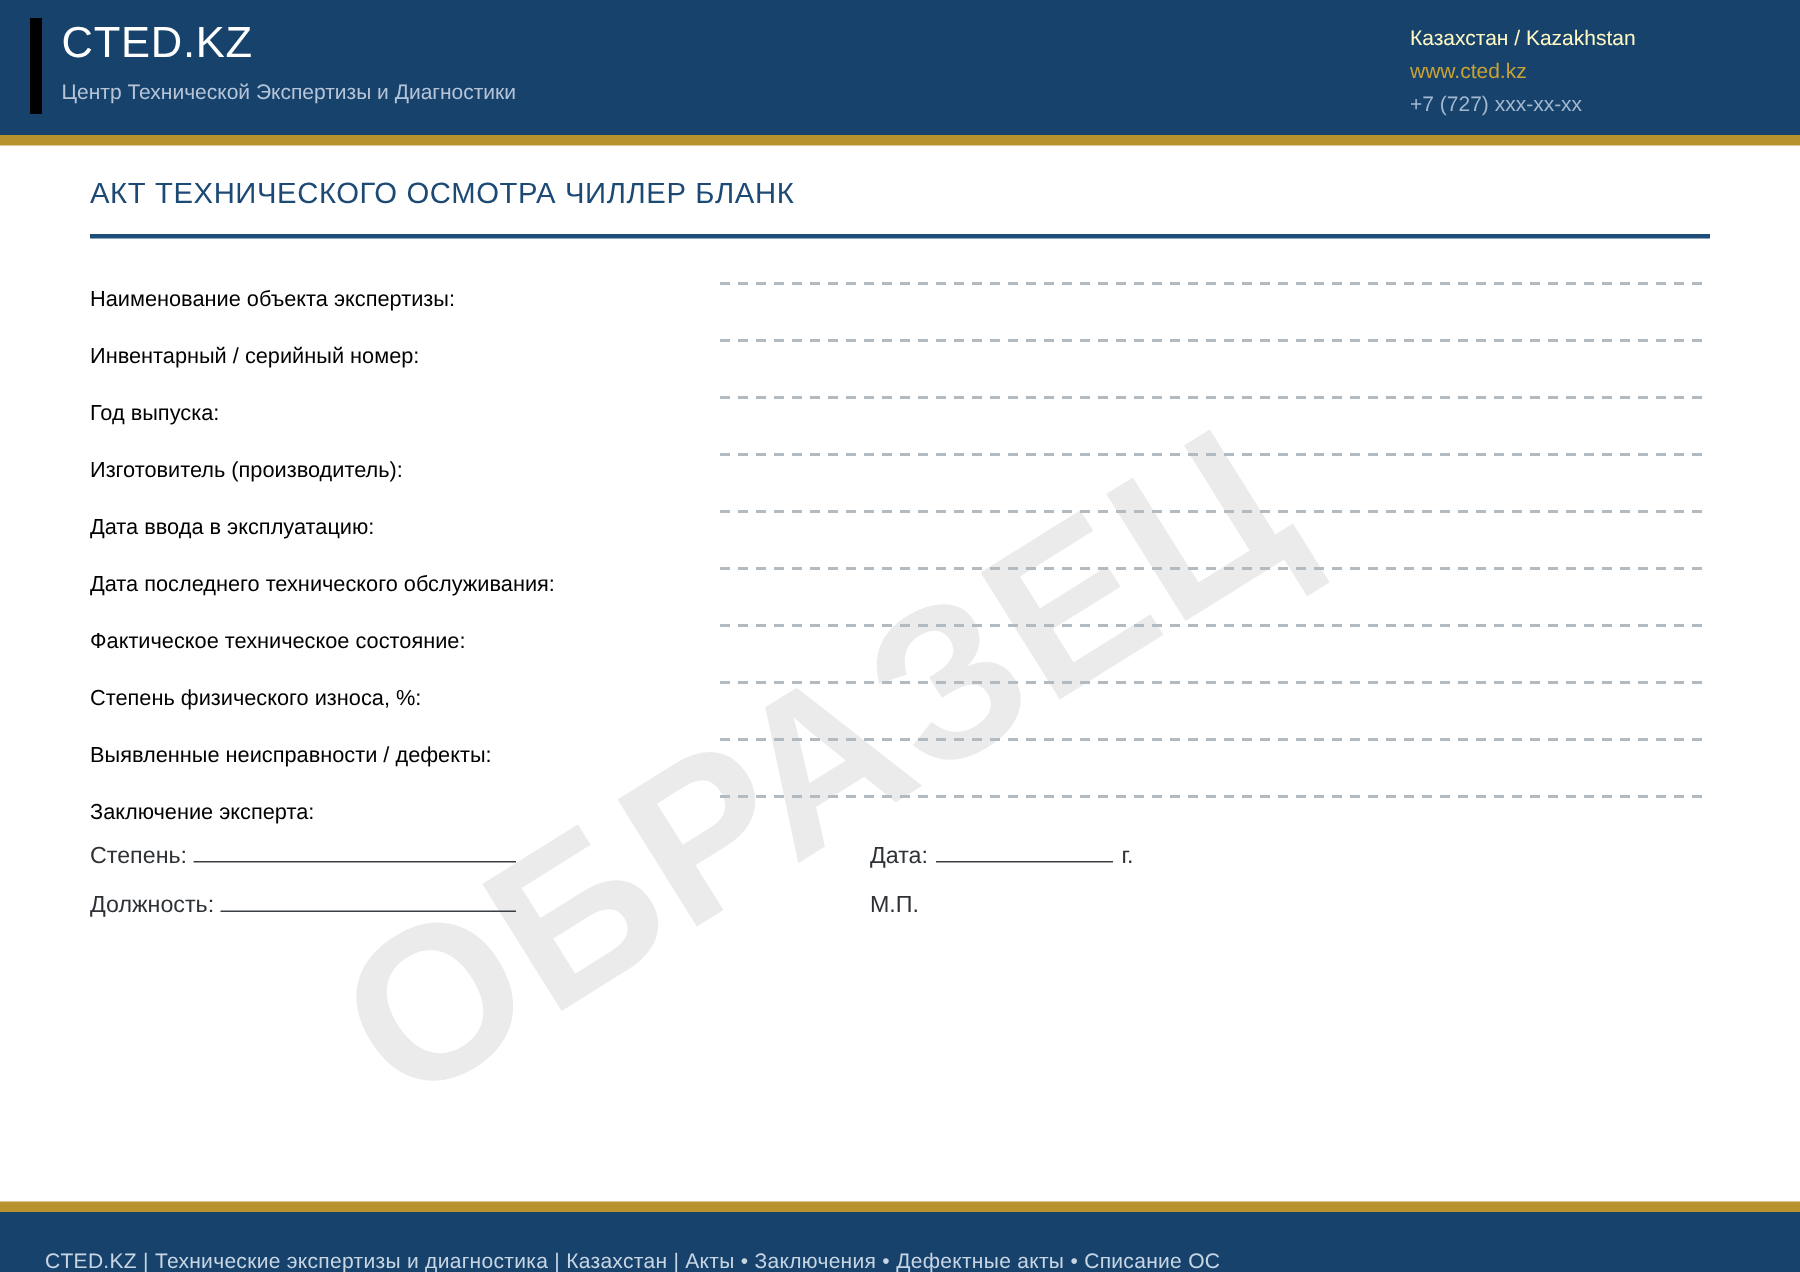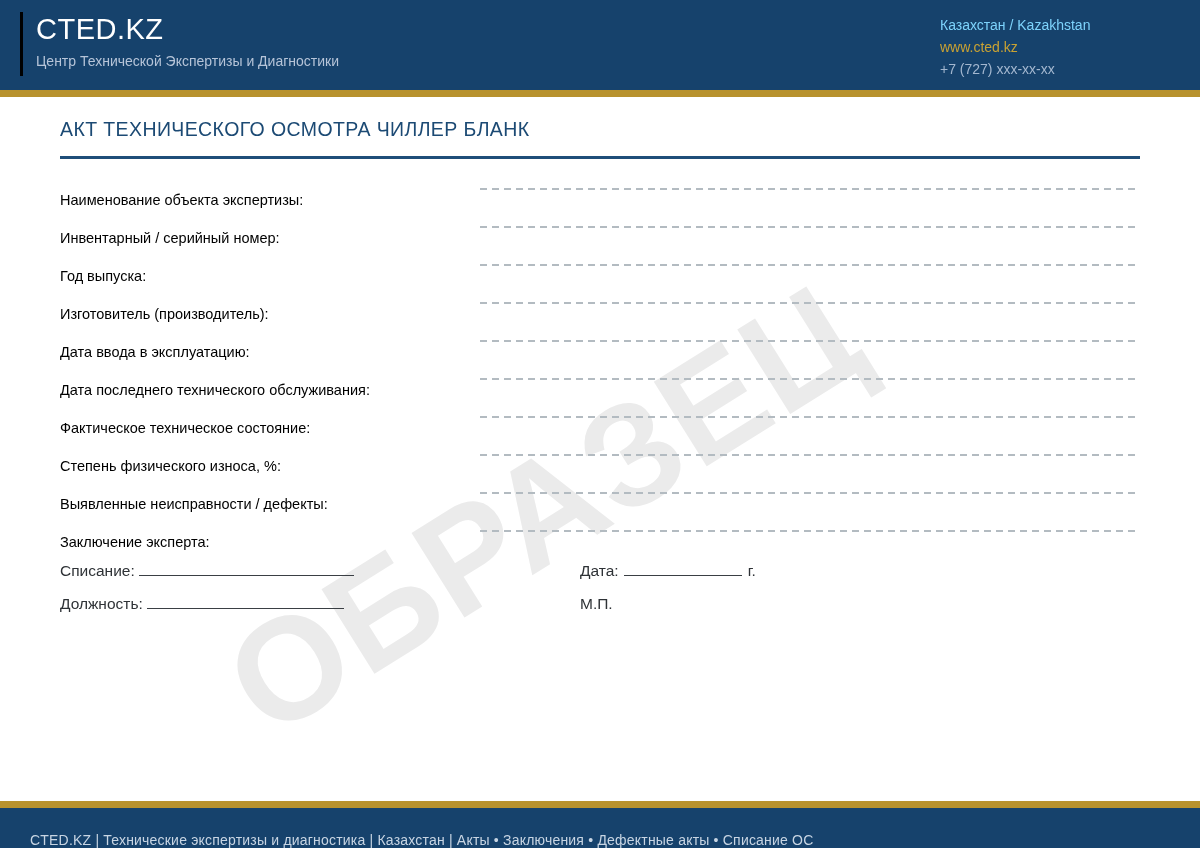--- a/index.html
+++ b/index.html
@@ -12,34 +12,34 @@
     position:relative; width:1200px; height:848px;
     background:#fff; overflow:hidden;
   }
 
   
   .header {
     position:relative; height:90px; background:#16426c;
   }
   .logo-block {
     position:absolute; left:20px; top:12px;
-    border-left:3px solid #000000; padding-left:13px; height:64px;
+    border-left:8px solid #000000; padding-left:13px; height:64px;
   }
   .logo-title {
     color:#ffffff; font-size:29px; line-height:34px; letter-spacing:0.5px;
     font-weight:400;
   }
   .logo-subtitle {
     color:#b6c4d8; font-size:14px; line-height:18px; margin-top:6px;
   }
   .contact-block {
     position:absolute; left:940px; top:14px;
     font-size:14px; line-height:22px;
   }
-  .contact-country { color:#7dd3fc; }
+  .contact-country { color:#fef9c3; }
   .contact-site { color:#c9a233; text-decoration:none; display:block; }
   .contact-phone { color:#a3b7cf; }
   .gold-strip { height:7px; background:#b8922d; }
 
   
   .content {
     position:relative; height:704px; padding:0 60px;
   }
   .watermark {
     position:absolute; left:545px; top:412px; z-index:0;
@@ -154,21 +154,21 @@
       </div>
       <div class="field-row">
         <span class="field-label">Заключение эксперта:</span>
         <span class="field-line"></span>
       </div>
     </div>
 
     <div class="signature">
       <div class="sig-row">
         <div class="sig-left">
-          <span>Списание:</span><span class="sig-line sig-line-expert"></span>
+          <span>Степень:</span><span class="sig-line sig-line-expert"></span>
         </div>
         <div class="sig-right">
           <span>Дата:</span><span class="sig-line sig-line-date"></span><span>г.</span>
         </div>
       </div>
       <div class="sig-row">
         <div class="sig-left">
           <span>Должность:</span><span class="sig-line sig-line-position"></span>
         </div>
         <div class="sig-right">

